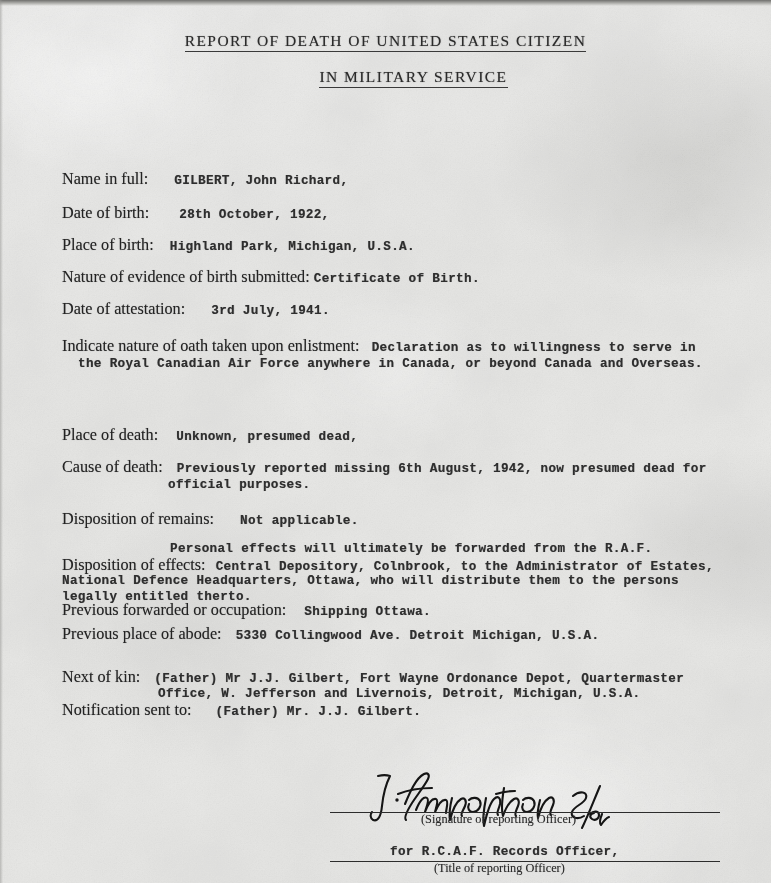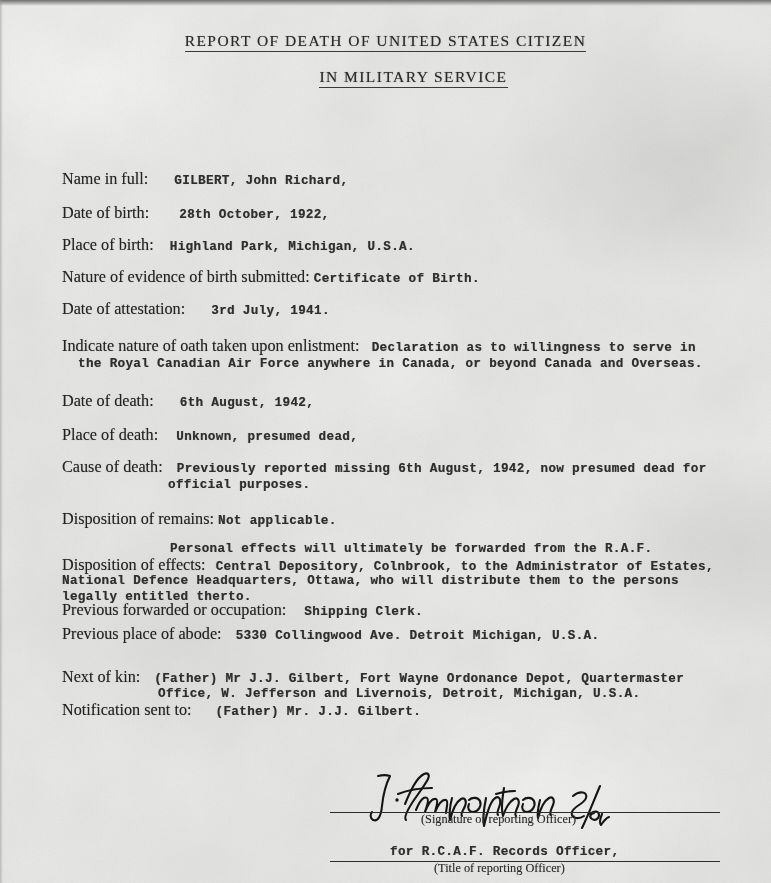--- a/index.html
+++ b/index.html
@@ -189,53 +189,49 @@
       <span class="label">Date of attestation:</span>
       <span class="typed" style="margin-left:22px;">3rd July, 1941.</span>
     </div>
 
     <div class="row" style="top:337px;">
       <span class="label">Indicate nature of oath taken upon enlistment:</span>
       <span class="typed" style="margin-left:8px;">Declaration as to willingness to serve in</span>
     </div>
     <div class="cont typed" style="top:357px; left:78px;">the Royal Canadian Air Force anywhere in Canada, or beyond Canada and Overseas.</div>
 
-    <div class="row" style="top:392px;">
-      <span class="label">Date of death:</span>
-      <span class="typed" style="margin-left:22px;">6th August, 1942,</span>
-    </div>
 
     <div class="row" style="top:426px;">
       <span class="label">Place of death:</span>
       <span class="typed" style="margin-left:14px;">Unknown, presumed dead,</span>
     </div>
 
     <div class="row" style="top:458px;">
       <span class="label">Cause of death:</span>
       <span class="typed" style="margin-left:10px;">Previously reported missing 6th August, 1942, now presumed dead for</span>
     </div>
     <div class="cont typed" style="top:478px; left:168px;">official purposes.</div>
 
     <div class="row" style="top:510px;">
       <span class="label">Disposition of remains:</span>
-      <span class="typed" style="">Not applicable.</span>
+      <span class="typed" style="margin-left:22px;">Not applicable.</span>
     </div>
 
     <div class="cont typed" style="top:542px; left:170px;">Personal effects will ultimately be forwarded from the R.A.F.</div>
 
     <div class="row" style="top:556px;">
       <span class="label">Disposition of effects:</span>
       <span class="typed" style="margin-left:6px;">Central Depository, Colnbrook, to the Administrator of Estates,</span>
     </div>
     <div class="cont typed" style="top:574px; left:62px;">National Defence Headquarters, Ottawa, who will distribute them to the persons</div>
     <div class="cont typed" style="top:590px; left:62px;">legally entitled therto.</div>
 
     <div class="row" style="top:601px;">
       <span class="label">Previous forwarded or occupation:</span>
-      <span class="typed" style="margin-left:14px;">Shipping Clerk.</span>
+      <span class="typed" style="margin-left:14px;">Shipping Ottawa.</span>
     </div>
 
     <div class="row" style="top:625px;">
       <span class="label">Previous place of abode:</span>
       <span class="typed" style="margin-left:10px;">5330 Collingwood Ave. Detroit Michigan, U.S.A.</span>
     </div>
 
     <div class="row" style="top:668px;">
       <span class="label">Next of kin:</span>
       <span class="typed" style="margin-left:10px;">(Father)  Mr J.J. Gilbert, Fort Wayne Ordonance Depot, Quartermaster</span>

